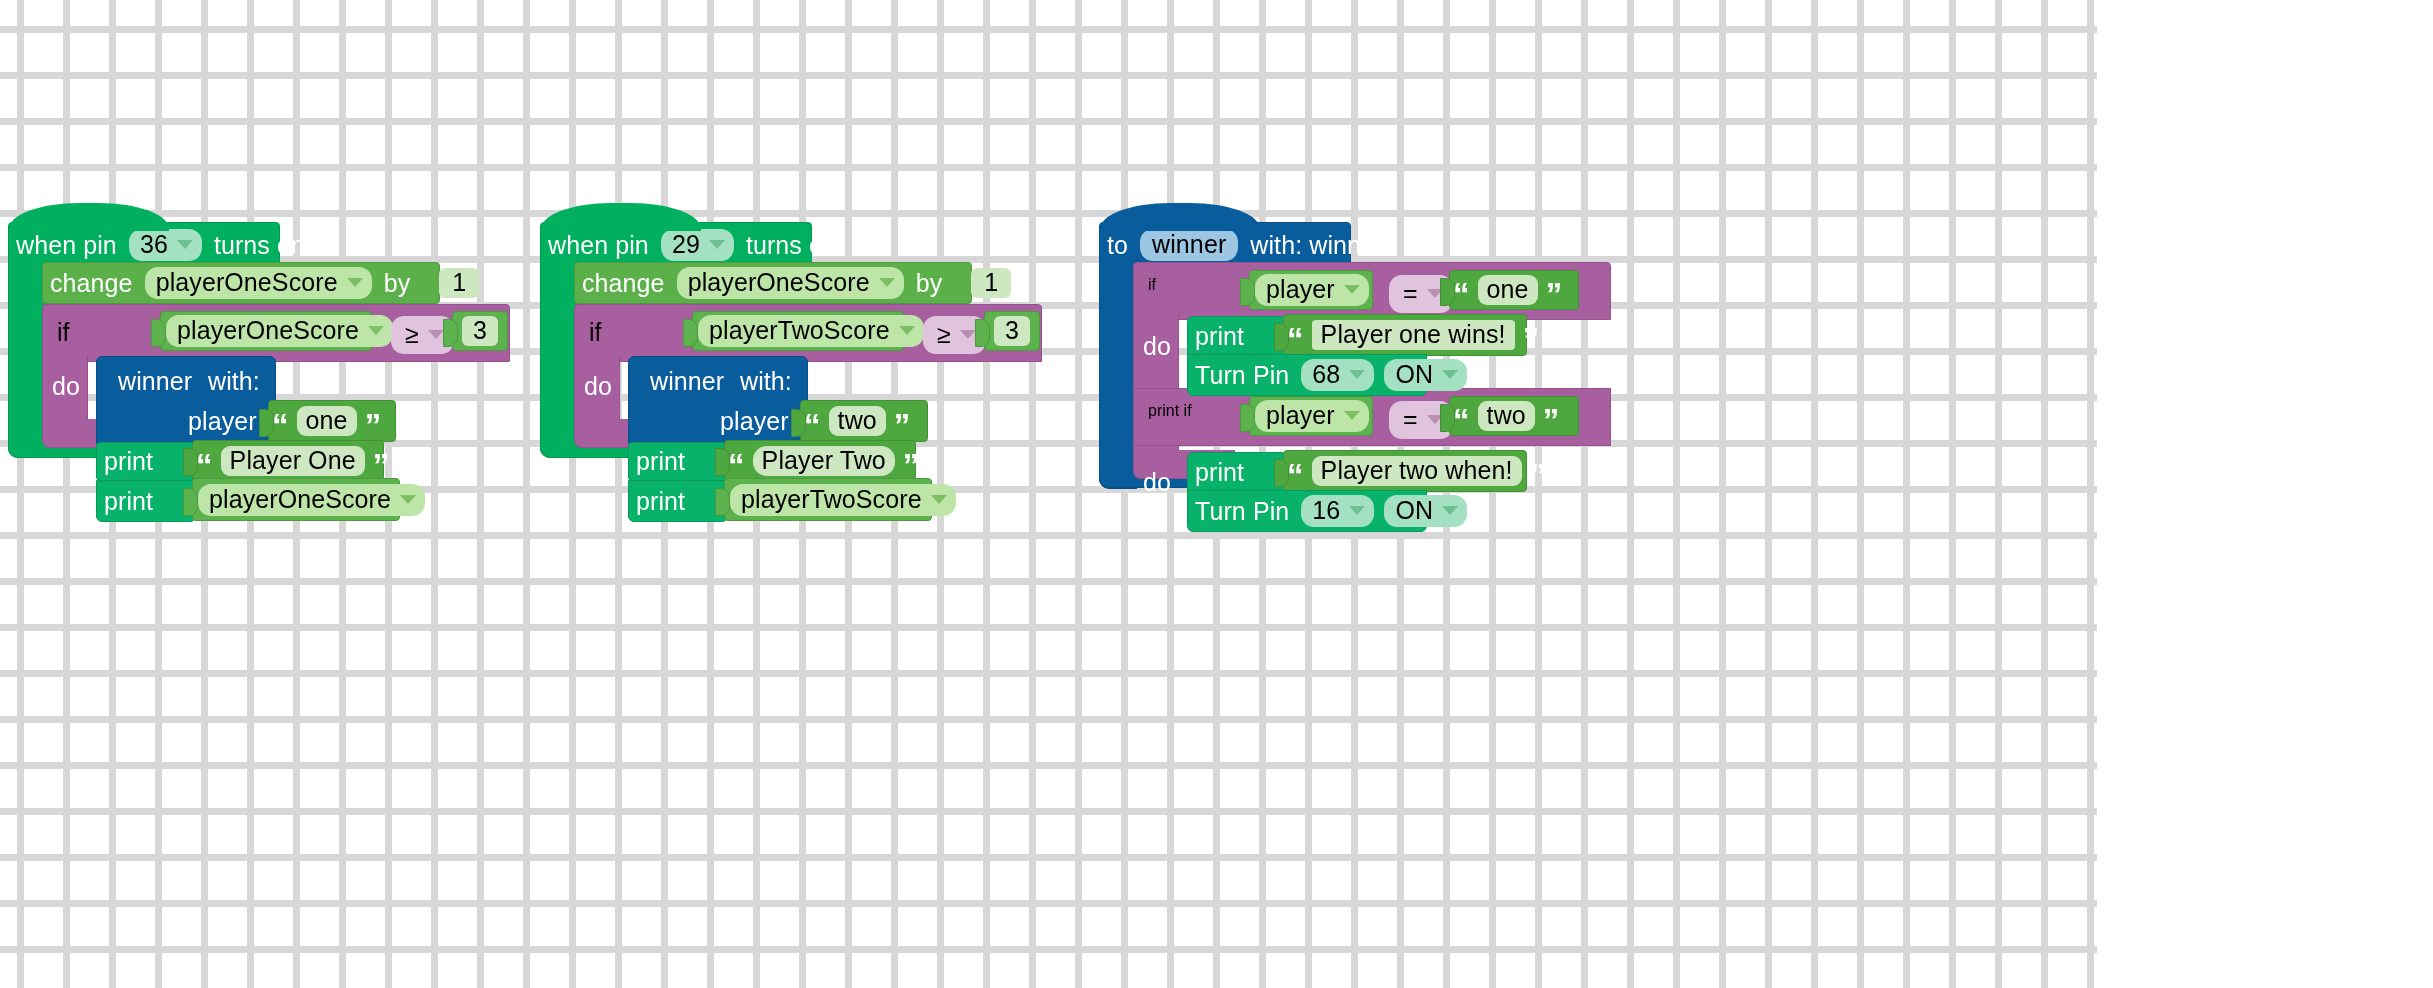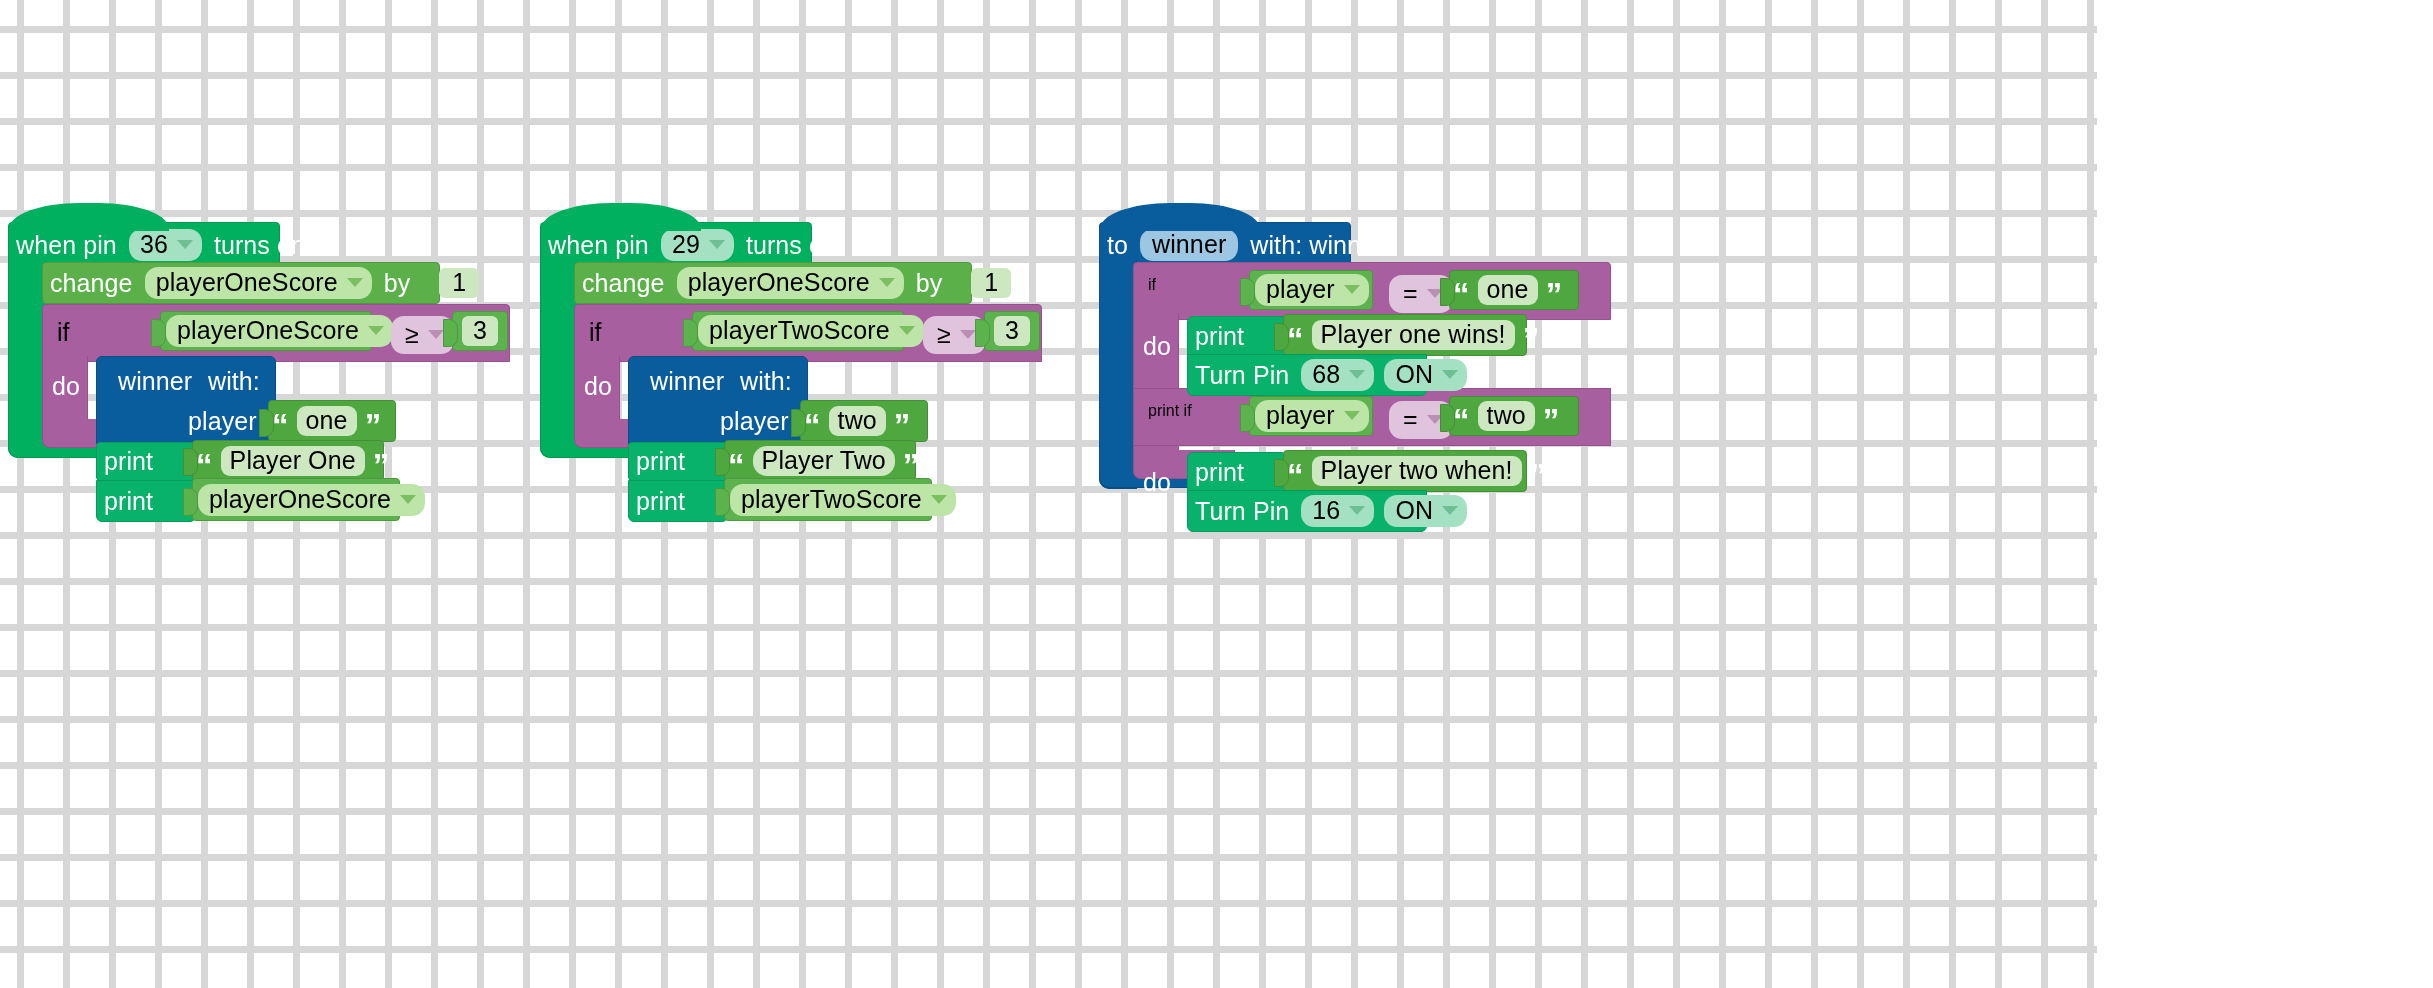--- a/index.html
+++ b/index.html
@@ -339,21 +339,21 @@
       <span class="quote">”</span>
     </div>
 
     <span class="lbl" style="position:absolute;left:44px;top:132px;color:#fff;font-size:25px;">do</span>
     <div class="blk c-print" style="left:88px; top:116px; width:100px; height:40px; border-radius:6px 6px 0 0;">
       <span class="lbl">print</span>
     </div>
     <div class="blk c-text" style="left:184px; top:114px; width:244px; height:42px;">
       <span class="socket c-text" style="left:-10px;top:8px;"></span>
       <span class="quote">“</span>
-      <span class="fld pale flat" style="padding:2px 9px 3px;border-radius:9px;">
+      <span class="fld pale flat" style="padding:2px 9px 3px;border-radius:4px;">
         <span>Player one wins!</span>
       </span>
       <span class="quote">”</span>
     </div>
     <div class="blk c-print" style="left:88px; top:154px; width:240px; height:42px; border-radius:0 0 6px 6px;">
       <span class="lbl">Turn Pin</span>
       <span class="fld">
         <span>68</span>
         <i class="caret"></i>
       </span>

